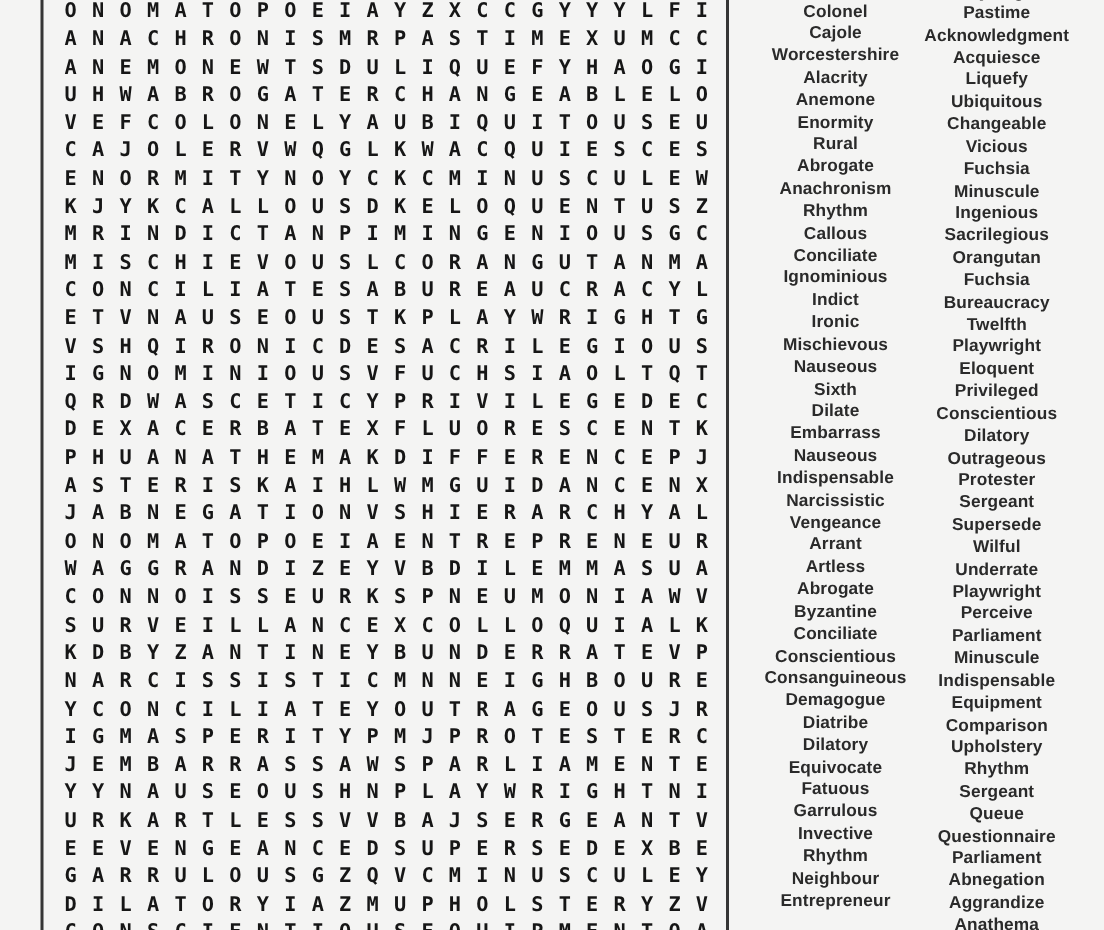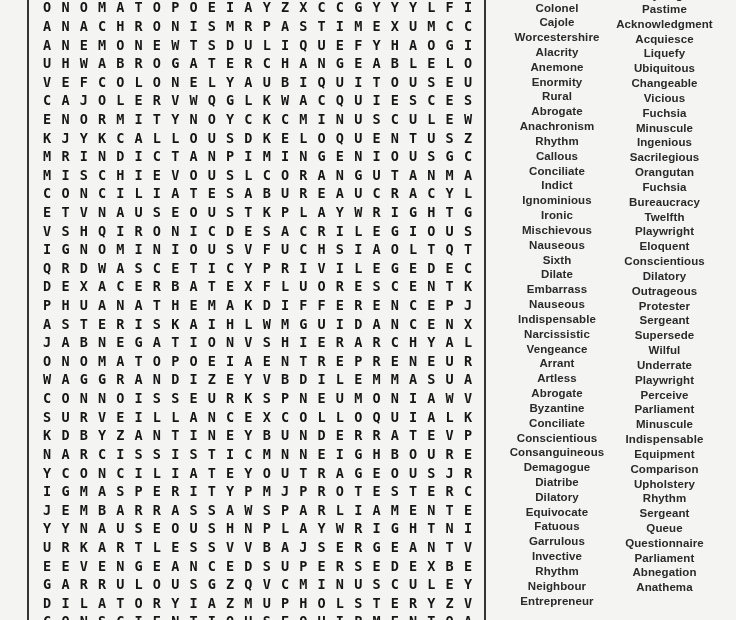--- a/index.html
+++ b/index.html
@@ -904,22 +904,22 @@
       <div class="word">Worcestershire</div>
       <div class="word">Alacrity</div>
       <div class="word">Anemone</div>
       <div class="word">Enormity</div>
       <div class="word">Rural</div>
       <div class="word">Abrogate</div>
       <div class="word">Anachronism</div>
       <div class="word">Rhythm</div>
       <div class="word">Callous</div>
       <div class="word">Conciliate</div>
+      <div class="word">Ignominious</div>
       <div class="word">Indict</div>
-      <div class="word">Ignominious</div>
       <div class="word">Ironic</div>
       <div class="word">Mischievous</div>
       <div class="word">Nauseous</div>
       <div class="word">Sixth</div>
       <div class="word">Dilate</div>
       <div class="word">Embarrass</div>
       <div class="word">Nauseous</div>
       <div class="word">Indispensable</div>
       <div class="word">Narcissistic</div>
       <div class="word">Vengeance</div>
@@ -952,20 +952,21 @@
       <div class="word">Fuchsia</div>
       <div class="word">Minuscule</div>
       <div class="word">Ingenious</div>
       <div class="word">Sacrilegious</div>
       <div class="word">Orangutan</div>
       <div class="word">Fuchsia</div>
       <div class="word">Bureaucracy</div>
       <div class="word">Twelfth</div>
       <div class="word">Playwright</div>
       <div class="word">Eloquent</div>
+      <div class="word">Privileged</div>
       <div class="word">Conscientious</div>
       <div class="word">Dilatory</div>
       <div class="word">Outrageous</div>
       <div class="word">Protester</div>
       <div class="word">Sergeant</div>
       <div class="word">Supersede</div>
       <div class="word">Wilful</div>
       <div class="word">Underrate</div>
       <div class="word">Playwright</div>
       <div class="word">Perceive</div>
@@ -974,15 +975,16 @@
       <div class="word">Indispensable</div>
       <div class="word">Equipment</div>
       <div class="word">Comparison</div>
       <div class="word">Upholstery</div>
       <div class="word">Rhythm</div>
       <div class="word">Sergeant</div>
       <div class="word">Queue</div>
       <div class="word">Questionnaire</div>
       <div class="word">Parliament</div>
       <div class="word">Abnegation</div>
+      <div class="word">Aggrandize</div>
       <div class="word">Anathema</div>
     </div>
 </div>
 
 </body></html>

